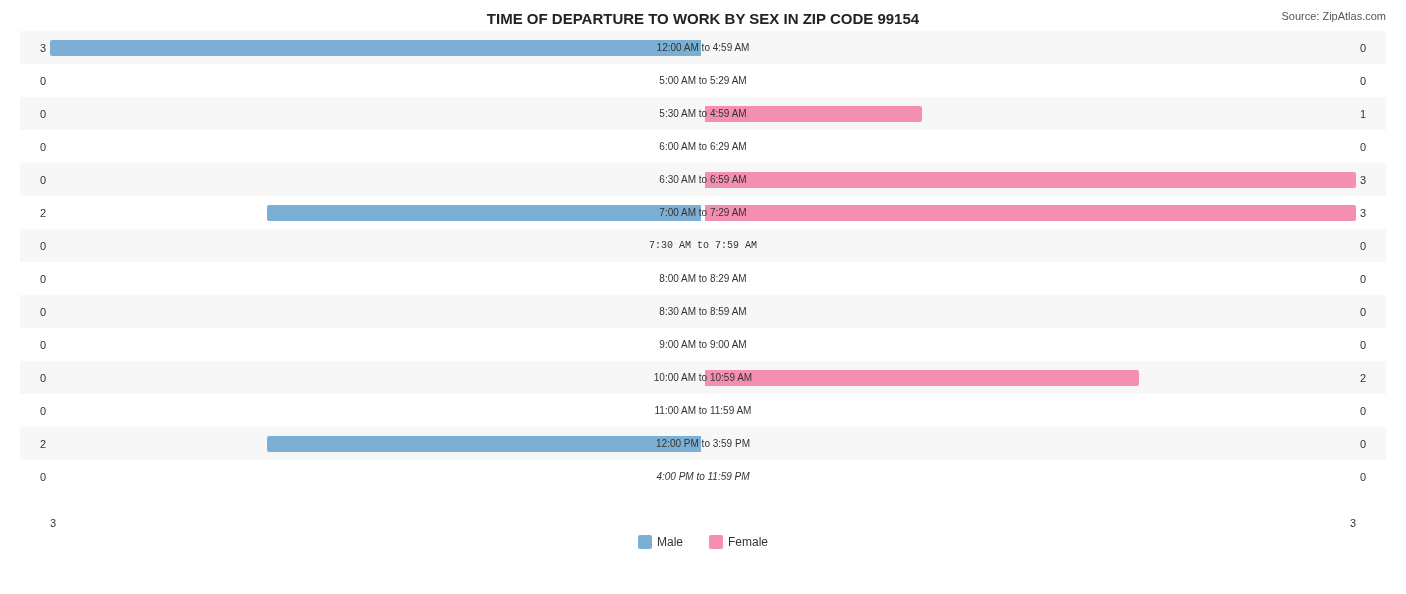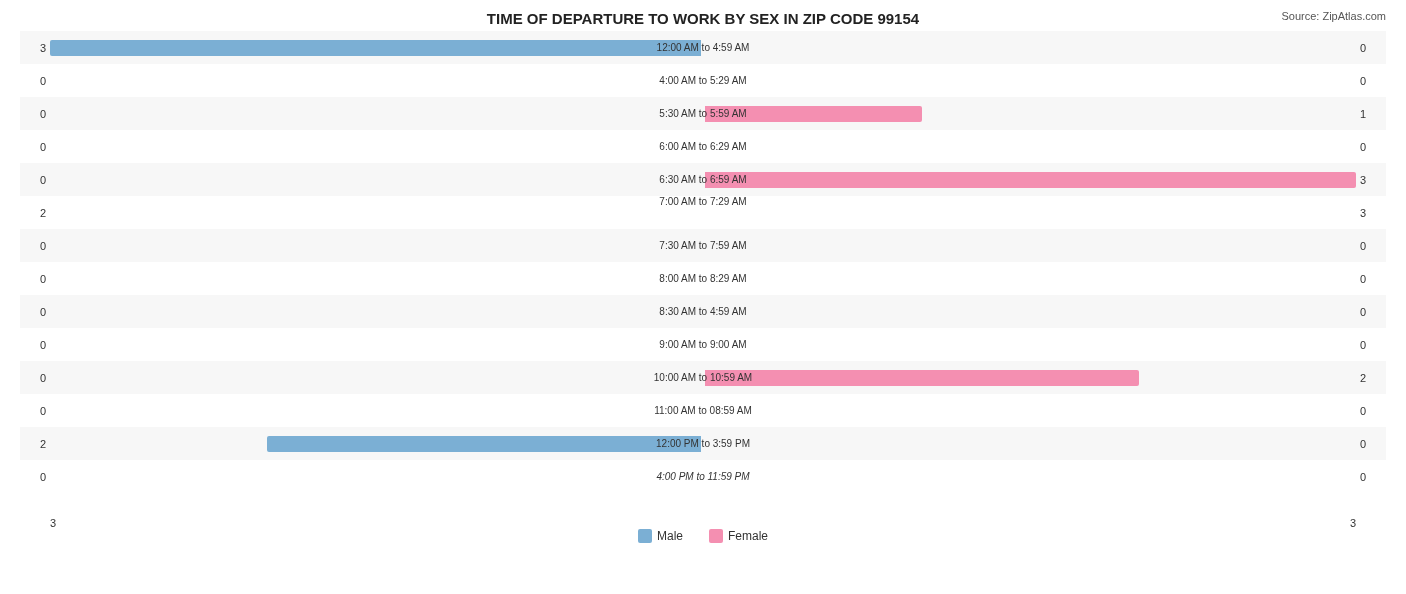--- a/index.html
+++ b/index.html
@@ -107,20 +107,21 @@
       font-size: 11px;
       color: #333;
       padding-left: 4px;
       flex-shrink: 0;
     }
     .legend {
       display: flex;
       justify-content: center;
       align-items: center;
       gap: 26px;
+      margin-top: 6px;
       font-size: 12px;
       color: #333;
     }
     .legend-item {
       display: flex;
       align-items: center;
       gap: 5px;
     }
     .legend-box {
       width: 14px;
@@ -157,34 +158,34 @@
           </div>
         </div>
         <div class="right-value">0</div>
       </div>
       <div class="row">
         <div class="left-value">0</div>
         <div class="bars-wrapper" style="position: relative;">
           <div class="male-bar-container">
             <div class="male-bar" style="width: 0%;"></div>
           </div>
-          <div class="label-center">4:00 AM to 5:29 AM</div>
-          <div class="female-bar-container">
-            <div class="female-bar" style="width: 0%;"></div>
-          </div>
-        </div>
-        <div class="right-value">0</div>
-      </div>
-      <div class="row">
-        <div class="left-value">0</div>
-        <div class="bars-wrapper" style="position: relative;">
-          <div class="male-bar-container">
-            <div class="male-bar" style="width: 0%;"></div>
-          </div>
-          <div class="label-center">5:30 AM to 5:59 AM</div>
+          <div class="label-center">5:00 AM to 5:29 AM</div>
+          <div class="female-bar-container">
+            <div class="female-bar" style="width: 0%;"></div>
+          </div>
+        </div>
+        <div class="right-value">0</div>
+      </div>
+      <div class="row">
+        <div class="left-value">0</div>
+        <div class="bars-wrapper" style="position: relative;">
+          <div class="male-bar-container">
+            <div class="male-bar" style="width: 0%;"></div>
+          </div>
+          <div class="label-center">5:30 AM to 4:59 AM</div>
           <div class="female-bar-container">
             <div class="female-bar" style="width: 33.3333%;"></div>
           </div>
         </div>
         <div class="right-value">1</div>
       </div>
       <div class="row">
         <div class="left-value">0</div>
         <div class="bars-wrapper" style="position: relative; justify-content: center;">
           <div class="male-bar-container">
@@ -205,34 +206,34 @@
           </div>
           <div class="label-center">6:30 AM to 6:59 AM</div>
           <div class="female-bar-container">
             <div class="female-bar" style="width: 100%;"></div>
           </div>
         </div>
         <div class="right-value">3</div>
       </div>
       <div class="row">
         <div class="left-value">2</div>
-        <div class="bars-wrapper" style="position: relative; flex-direction: column;">
+        <div class="bars-wrapper" style="position: relative;">
           <div class="male-bar-container">
             <div class="male-bar" style="width: 66.6667%;"></div>
           </div>
           <div class="label-center">7:00 AM to 7:29 AM</div>
           <div class="female-bar-container">
             <div class="female-bar" style="width: 100%;"></div>
           </div>
         </div>
         <div class="right-value">3</div>
       </div>
       <div class="row">
         <div class="left-value">0</div>
-        <div class="bars-wrapper" style="position: relative;">
+        <div class="bars-wrapper" style="position: relative; font-family: Liberation Mono, monospace;">
           <div class="male-bar-container">
             <div class="male-bar" style="width: 0%;"></div>
           </div>
           <div class="label-center">7:30 AM to 7:59 AM</div>
           <div class="female-bar-container">
             <div class="female-bar" style="width: 0%;"></div>
           </div>
         </div>
         <div class="right-value">0</div>
       </div>
@@ -248,21 +249,21 @@
           </div>
         </div>
         <div class="right-value">0</div>
       </div>
       <div class="row">
         <div class="left-value">0</div>
         <div class="bars-wrapper" style="position: relative;">
           <div class="male-bar-container">
             <div class="male-bar" style="width: 0%;"></div>
           </div>
-          <div class="label-center">8:30 AM to 4:59 AM</div>
+          <div class="label-center">8:30 AM to 8:59 AM</div>
           <div class="female-bar-container">
             <div class="female-bar" style="width: 0%;"></div>
           </div>
         </div>
         <div class="right-value">0</div>
       </div>
       <div class="row">
         <div class="left-value">0</div>
         <div class="bars-wrapper" style="position: relative;">
           <div class="male-bar-container">
@@ -287,21 +288,21 @@
           </div>
         </div>
         <div class="right-value">2</div>
       </div>
       <div class="row">
         <div class="left-value">0</div>
         <div class="bars-wrapper" style="position: relative;">
           <div class="male-bar-container">
             <div class="male-bar" style="width: 0%;"></div>
           </div>
-          <div class="label-center">11:00 AM to 08:59 AM</div>
+          <div class="label-center">11:00 AM to 11:59 AM</div>
           <div class="female-bar-container">
             <div class="female-bar" style="width: 0%;"></div>
           </div>
         </div>
         <div class="right-value">0</div>
       </div>
       <div class="row">
         <div class="left-value">2</div>
         <div class="bars-wrapper" style="position: relative;">
           <div class="male-bar-container">

